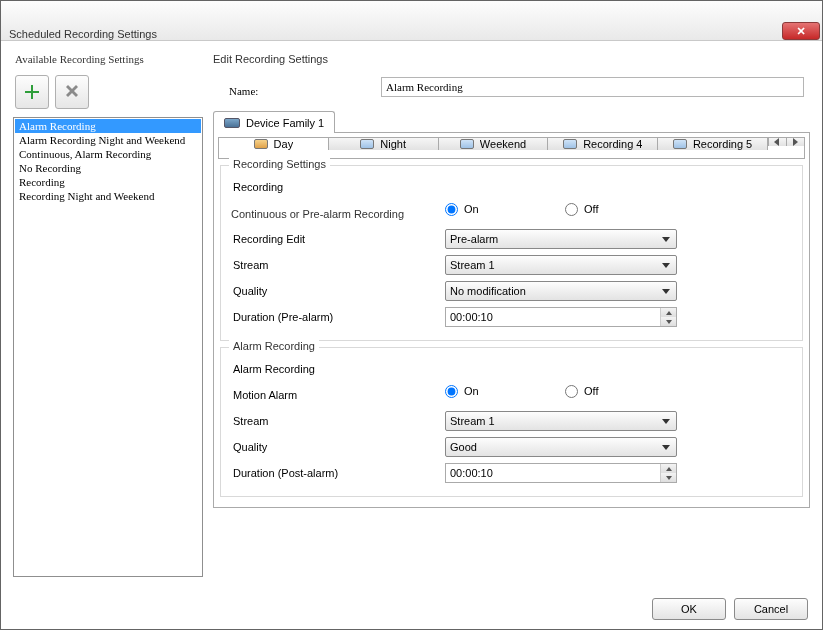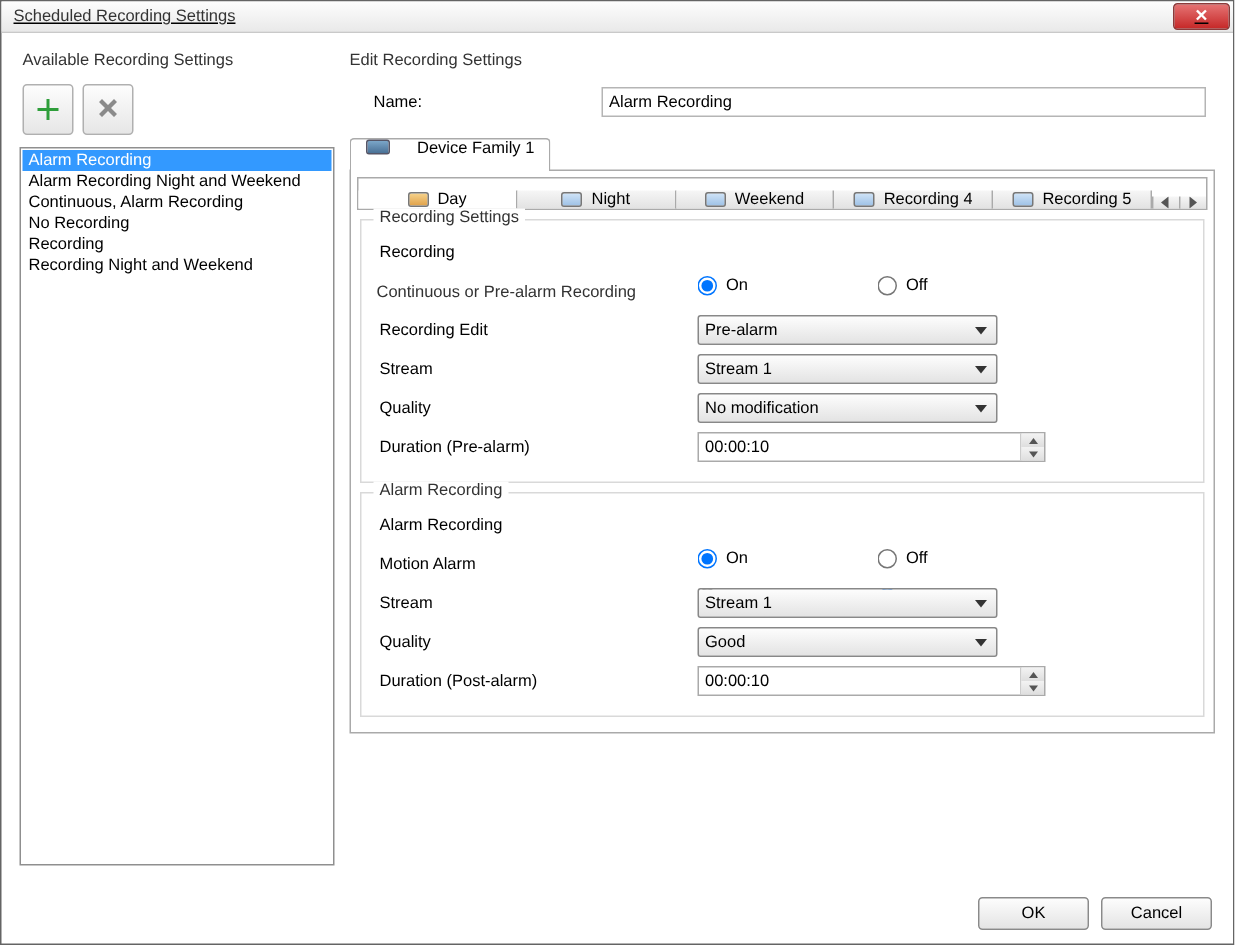--- a/index.html
+++ b/index.html
@@ -1,53 +1,53 @@
 <!DOCTYPE html>
 <html><head>
 <meta charset="utf-8">
 <style>
   * { box-sizing: border-box; }
   html, body { margin:0; padding:0; font-family: "Segoe UI", Tahoma, Arial, sans-serif; font-size: 11px; color:#000; background:#fff; }
   .window { width:823px; height:630px; border:1px solid #646464; background:#fff; display:flex; flex-direction:column; }
-  .titlebar { height:21px; background:linear-gradient(to bottom,#fdfdfd,#e9e9e9); border-bottom:1px solid #c9c9c9; display:flex; align-items:center; padding:0 2px 0 8px;text-decoration:underline; }
+  .titlebar { height:40px; background:linear-gradient(to bottom,#fdfdfd,#e9e9e9); border-bottom:1px solid #c9c9c9; display:flex; align-items:flex-end; padding:0 2px 0 8px; }
   .titlebar-title { flex:1; color:#333; }
   .close-btn { width:38px; height:18px; border:1px solid #8b3a3a; border-radius:3px; background:linear-gradient(to bottom,#e57373,#c62828); display:flex; align-items:center; justify-content:center; }
   .close-x { color:#fff; font-weight:bold; font-size:11px; line-height:1; }
   .content { flex:1; padding:12px; display:flex; gap:8px; }
-  .left-panel { width:210px; display:flex; flex-direction:column; }
+  .left-panel { width:190px; display:flex; flex-direction:column;font-family:Liberation Serif, serif; }
   .section-label { color:#333; margin-bottom:6px; padding-left:2px; }
   .toolbar-row { display:flex; gap:6px; padding:4px 2px 8px 2px; }
   .tool-btn { width:34px; height:34px; border:1px solid #b0b0b0; border-radius:3px; background:linear-gradient(to bottom,#fdfdfd,#e6e6e6); display:flex; align-items:center; justify-content:center; }
   .listbox { flex:1; border:1px solid #8f8f8f; background:#fff; overflow:auto; padding:1px; }
   .list-item { padding:1px 4px; white-space:nowrap; cursor:default; }
   .list-item.selected { background:#3399ff; color:#fff; }
   .right-panel { flex:1; display:flex; flex-direction:column; }
-  .name-row { display:flex; align-items:center; margin:6px 0 14px 18px; }
+  .name-row { display:flex; align-items:flex-end; margin:6px 0 14px 18px;font-family:Liberation Serif, serif; }
   .name-label { width:152px; }
   .text-input { flex:1; height:20px; border:1px solid #b5b5b5; padding:1px 4px; font:inherit; margin-right:6px; }
   .device-tabs-wrap { position:relative; margin-left:2px; }
-  .device-tab { display:inline-flex; align-items:flex-start; gap:18px; height:22px; padding:0 10px; border:1px solid #aaa; border-bottom:none; border-radius:3px 3px 0 0; background:#fff; position:relative; z-index:2; }
+  .device-tab { display:inline-flex; align-items:center; gap:6px; height:22px; padding:0 10px; border:1px solid #aaa; border-bottom:none; border-radius:3px 3px 0 0; background:#fff; position:relative; z-index:2; }
   .device-body { border:1px solid #aaa; margin-top:-1px; background:#fff; padding:4px 4px 10px 4px; }
-  .rec-tabs { display:flex; align-items:flex-end; border:1px solid #aaa; height:22px; }
+  .rec-tabs { display:flex; align-items:flex-start; border:1px solid #aaa; height:22px; }
   .rec-tab { flex:1; display:flex; align-items:center; justify-content:center; gap:6px; border-right:1px solid #aaa; background:linear-gradient(to bottom,#f6f6f6,#e2e2e2); cursor:default; padding:0 6px; min-width:0; }
   .rec-tab:last-child { border-right:none; }
   .rec-tab.active { background:#fff; font-weight:normal; }
   .tab-ico { width:14px; height:10px; border:1px solid #777; border-radius:2px; background:linear-gradient(to bottom,#cfe3f7,#9fc2e6); flex:0 0 auto; }
   .rec-tab.active .tab-ico { background:linear-gradient(to bottom,#f6d28b,#e0a24a); }
   .scroll-btns { display:flex; }
   .scroll-btn { width:18px; display:flex; align-items:center; justify-content:center; border-left:1px solid #aaa; background:linear-gradient(to bottom,#f6f6f6,#e2e2e2); }
   .groupbox { border:1px solid #d9d9d9; margin:6px 2px 0 2px; padding:8px 8px 10px 8px; position:relative; }
   .groupbox-title { position:absolute; top:-8px; left:8px; background:#fff; padding:0 4px; color:#333; }
   .sub-title { margin:8px 0 6px 2px; color:#333; }
   .form-row { display:flex; align-items:center; height:26px; }
   .form-label { width:216px; padding-left:4px; }
   .radio-group { display:flex; align-items:center; gap:0;margin-top:44px; }
   .radio-opt { display:flex; align-items:center; gap:6px; width:120px; }
   .radio-opt input { margin:0; }
-  .combo { width:200px; height:20px; border:1px solid #888; border-radius:2px; background:linear-gradient(to bottom,#fdfdfd,#e3e3e3); display:flex; align-items:center; padding:0 4px; position:relative; }
+  .combo { width:232px; height:20px; border:1px solid #888; border-radius:2px; background:linear-gradient(to bottom,#fdfdfd,#e3e3e3); display:flex; align-items:center; padding:0 4px; position:relative; }
   .combo::after { content:""; position:absolute; right:6px; top:7px; border-left:4px solid transparent; border-right:4px solid transparent; border-top:5px solid #333; }
   .spinner { width:232px; height:20px; border:1px solid #aaa; display:flex; align-items:center; padding:0 4px; position:relative; background:#fff; }
   .spin-btns { position:absolute; right:0; top:0; bottom:0; width:16px; border-left:1px solid #ccc; display:flex; flex-direction:column; }
   .spin-btn { flex:1; background:linear-gradient(to bottom,#f3f3f3,#dedede); display:flex; align-items:center; justify-content:center; }
   .spin-up::before { content:""; border-left:3px solid transparent; border-right:3px solid transparent; border-bottom:4px solid #555; }
   .spin-down::before { content:""; border-left:3px solid transparent; border-right:3px solid transparent; border-top:4px solid #555; }
   .footer { height:40px; border-top:0; display:flex; justify-content:flex-end; align-items:center; padding:0 14px; gap:8px;text-align:right; }
   .dlg-btn { width:74px; height:22px; border:1px solid #8a8a8a; border-radius:3px; background:linear-gradient(to bottom,#fdfdfd,#e4e4e4); display:flex; align-items:center; justify-content:center; }
   .ico-device { width:16px; height:10px; border:1px solid #556; border-radius:2px; background:linear-gradient(to bottom,#7ba6c9,#4a7196); }
   .tab-label { overflow:hidden; text-overflow:ellipsis; white-space:nowrap; }

